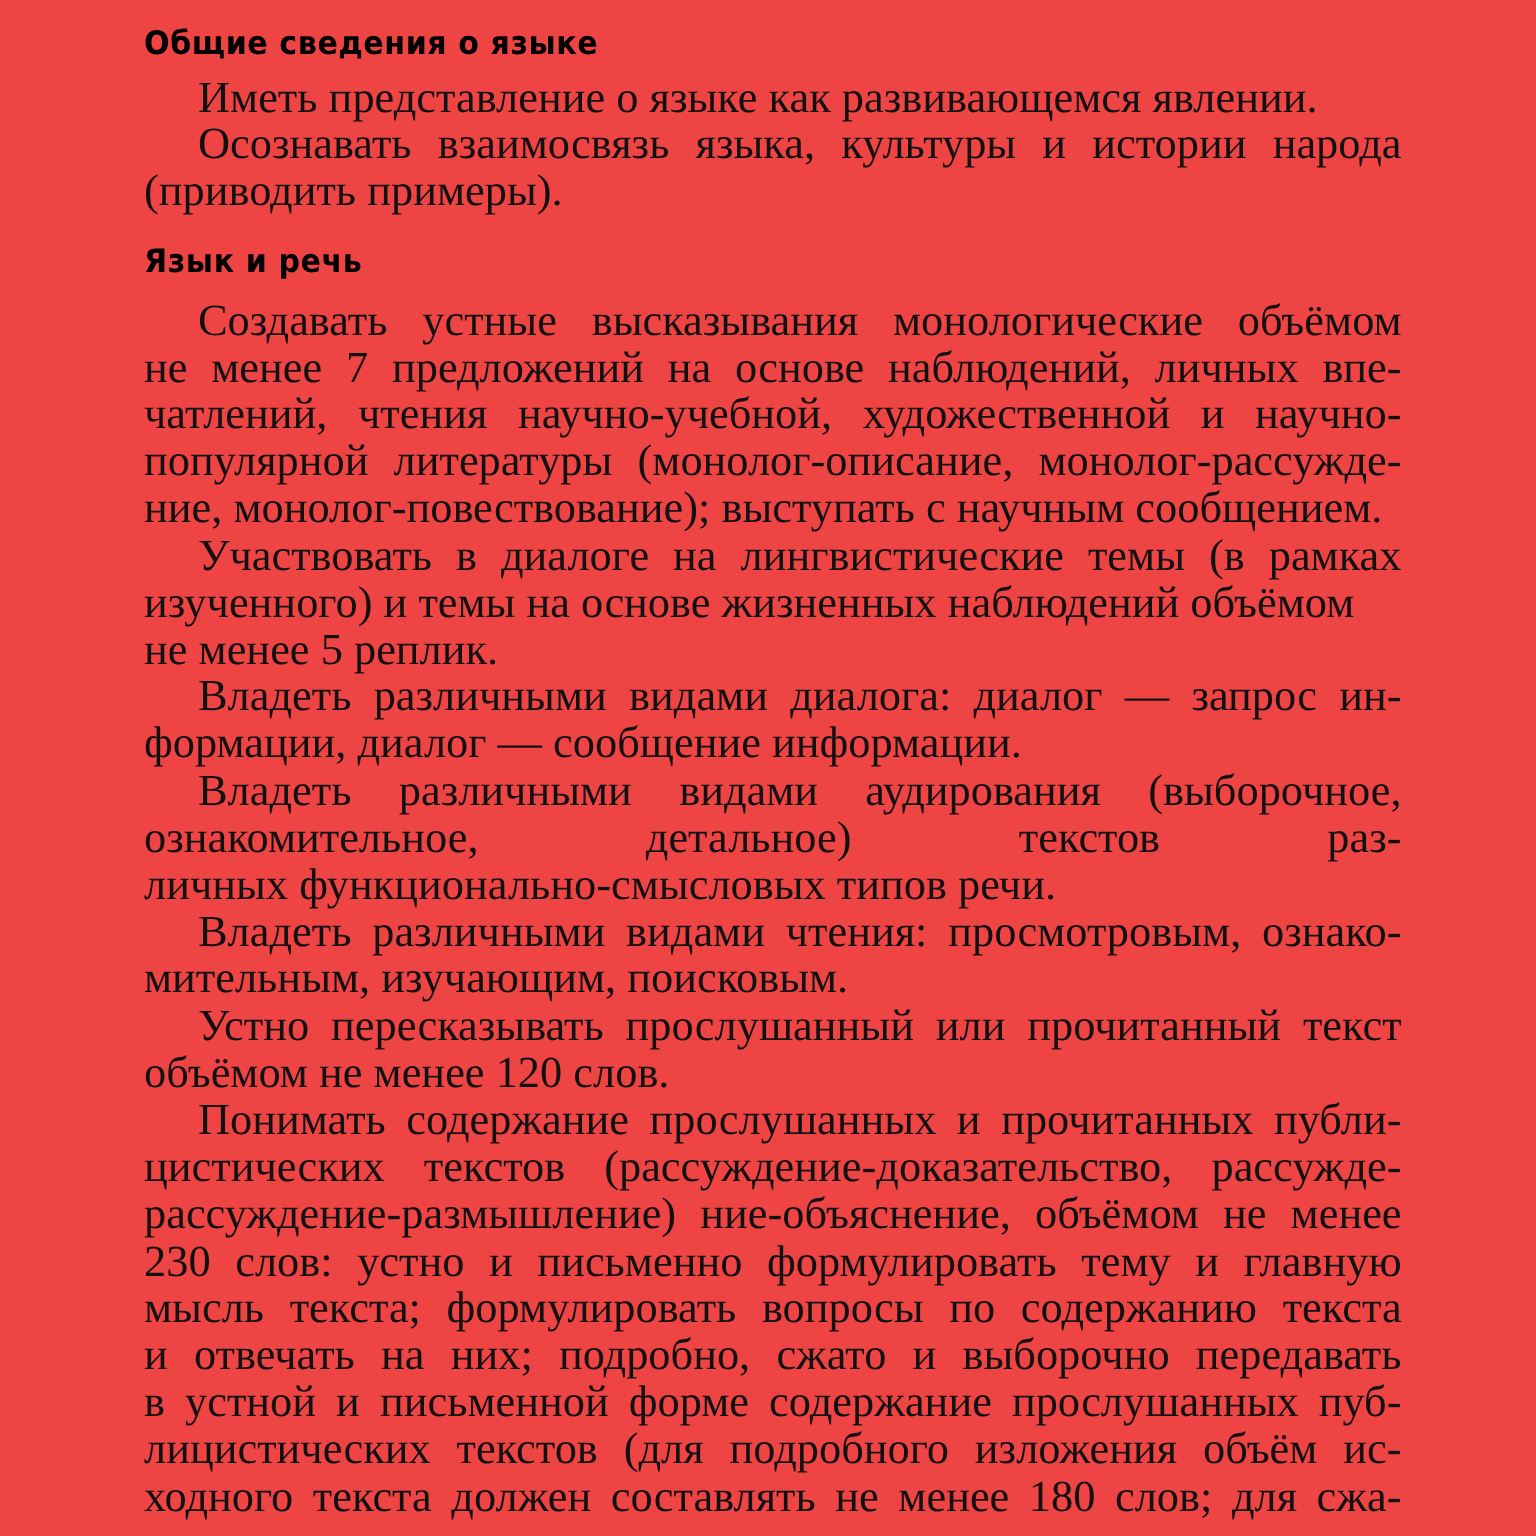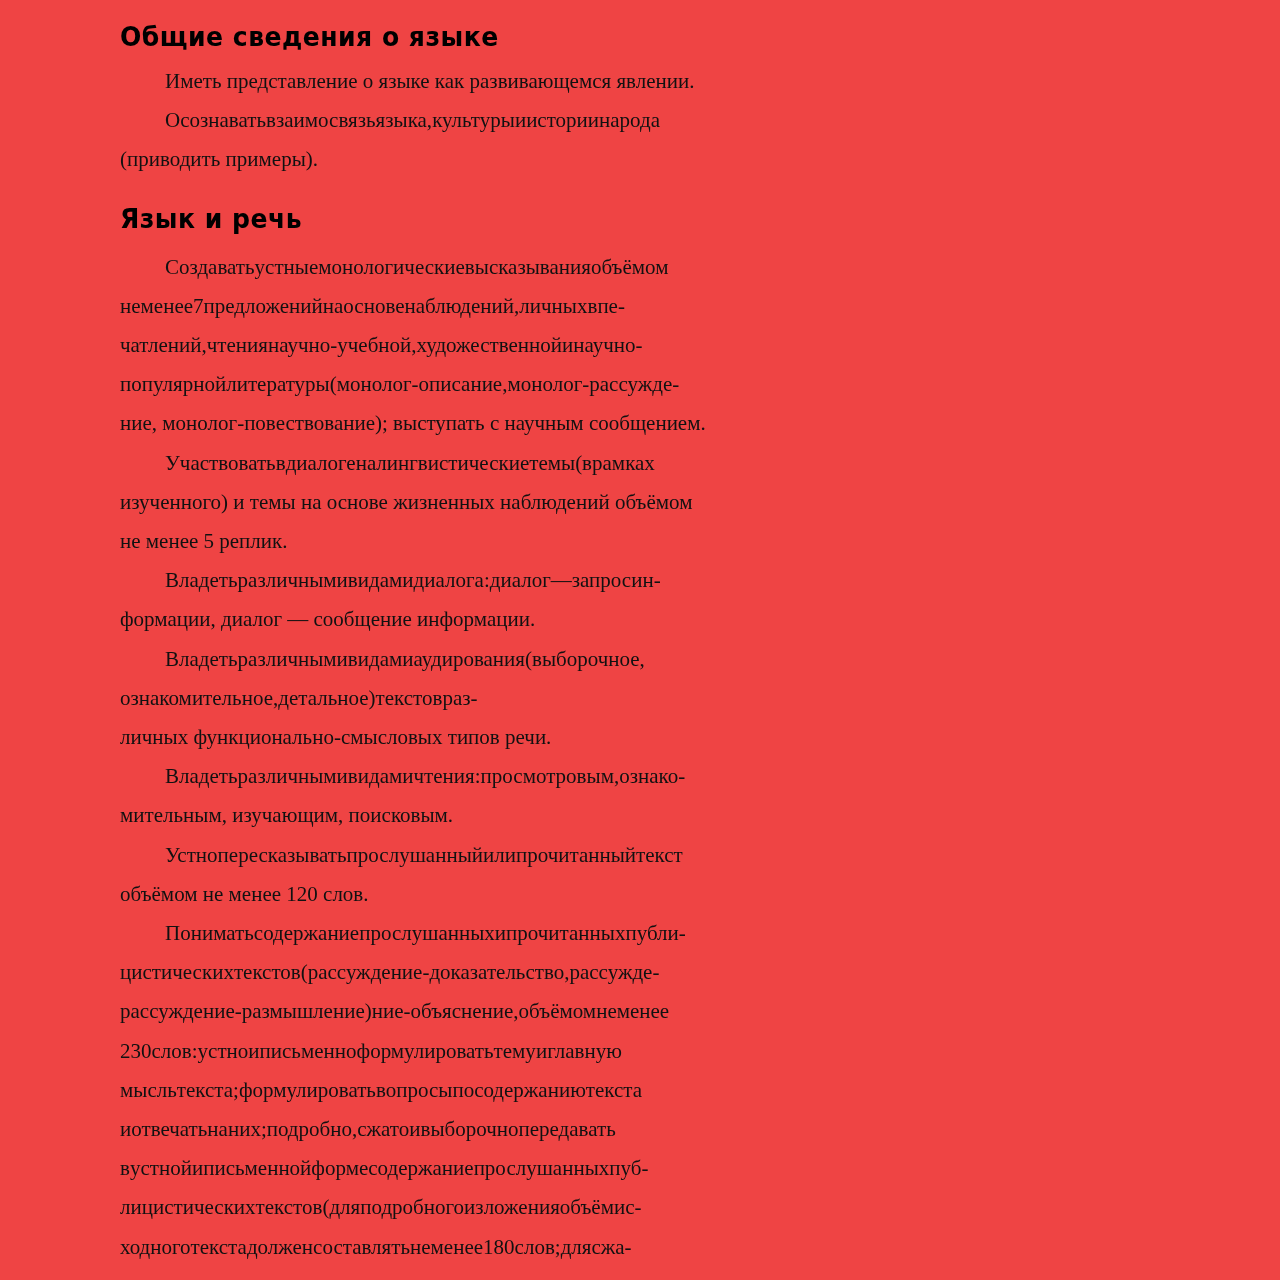--- a/index.html
+++ b/index.html
@@ -32,32 +32,32 @@
     margin: 0;
     transform: scaleX(0.93);
     transform-origin: left center;
     white-space: nowrap;
   }
   .h-top { padding-top: 4px; }
   .h-second { padding-top: 22px; }
 
   .para {
     margin: 0;
-    font-size: 21px;
+    font-size: 37px;
     line-height: 39.2px;
     color: #111111;
   }
   
   .ln {
     display: flex;
     width: 1048px;
     white-space: nowrap;
   }
   .ln.just {
-    justify-content: flex-start;
+    justify-content: space-between;
   }
   .ln.flush {
     justify-content: flex-start;
   }
   .ln.indent {
     padding-left: 45px;
     width: 1003px;
   }
   .ln .w {
     display: inline-block;
@@ -90,22 +90,22 @@
         <div class="ln flush">
           <span class="w">(приводить примеры).</span>
         </div>
       </div>
       <div class="heading h-second">Язык и речь</div>
       <div class="spacer-12"></div>
       <div class="para">
         <div class="ln just indent">
           <span class="w">Создавать</span>
           <span class="w">устные</span>
+          <span class="w">высказывания</span>
           <span class="w">монологические</span>
-          <span class="w">высказывания</span>
           <span class="w">объёмом</span>
         </div>
         <div class="ln just">
           <span class="w">не</span>
           <span class="w">менее</span>
           <span class="w">7</span>
           <span class="w">предложений</span>
           <span class="w">на</span>
           <span class="w">основе</span>
           <span class="w">наблюдений,</span>

